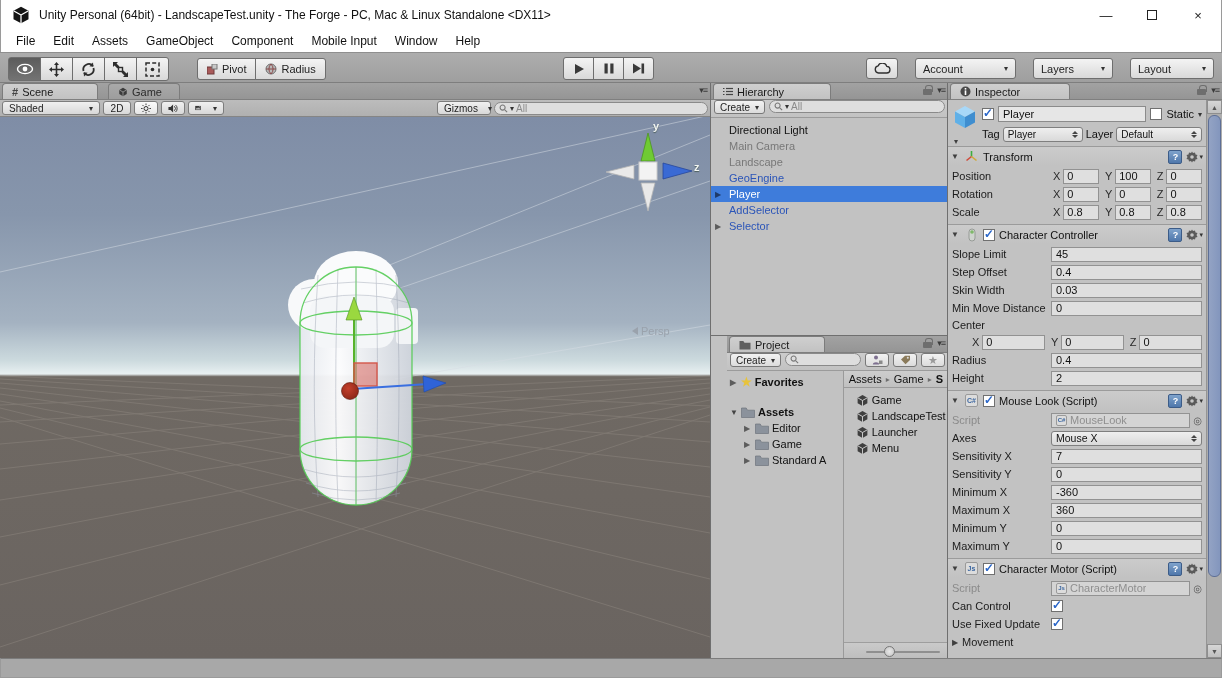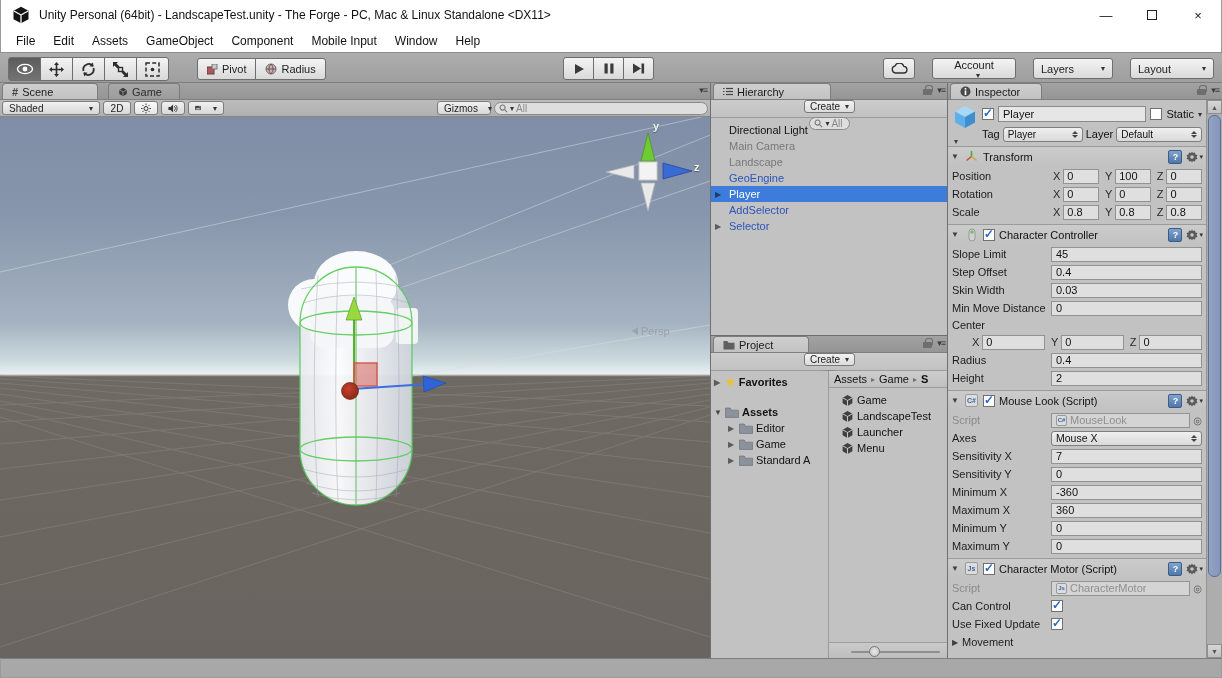--- a/index.html
+++ b/index.html
@@ -38,21 +38,21 @@
   
   .main { position:absolute; left:0; top:83px; width:1222px; height:575px; }
   .tabstrip { height:17px; background:linear-gradient(#a2a2a2,#959595); border-bottom:1px solid #7f7f7f; display:flex; align-items:flex-end; position:relative; }
   .tab { height:16px; padding:0 9px; display:flex; align-items:center; gap:4px; font-size:11px; color:#1a1a1a; border:1px solid #7c7c7c; border-bottom:none; border-radius:4px 4px 0 0; background:linear-gradient(#cfcfcf,#c2c2c2); margin-left:2px; }
   .tab.inactive { background:linear-gradient(#a9a9a9,#9d9d9d); color:#2c2c2c; }
   .striptools { position:absolute; right:3px; top:2px; display:flex; align-items:center; gap:5px; }
   .padlock { width:9px; height:10px; position:relative; display:inline-block; }
   .padlock:before { content:""; position:absolute; left:1.5px; top:0; width:6px; height:6px; border:1.5px solid #6e6e6e; border-bottom:none; border-radius:3px 3px 0 0; }
   .padlock:after { content:""; position:absolute; left:0; top:4px; width:9px; height:6px; background:#6e6e6e; border-radius:1px; }
   .panelmenu { font-size:9px; color:#3a3a3a; letter-spacing:-1px; }
-  .ptoolbar { height:18px; background:linear-gradient(#cccccc,#c2c2c2); border-bottom:1px solid #9b9b9b; display:flex; align-items:center; padding:0 3px; gap:4px;flex-direction:column; }
+  .ptoolbar { height:18px; background:linear-gradient(#cccccc,#c2c2c2); border-bottom:1px solid #9b9b9b; display:flex; padding:0 3px; gap:4px; }
   .smallbtn { height:14px; background:linear-gradient(#f2f2f2,#dcdcdc); border:1px solid #787878; border-radius:3px; display:flex; align-items:center; padding:0 5px; gap:3px; font-size:10px; color:#222; }
   .pill { flex:1; height:13px; background:#dedede; border:1px solid #8a8a8a; border-radius:7px; display:flex; align-items:center; padding:0 6px 0 4px; gap:2px; color:#8a8a8a; font-size:10px; }
   .mag { width:9px; height:9px; display:block; }
   .updown { display:inline-flex; flex-direction:column; gap:1px; margin-left:4px; }
   .updown i { display:block; width:0; height:0; border-left:3px solid transparent; border-right:3px solid transparent; }
   .updown .u { border-bottom:3px solid #444; }
   .updown .d { border-top:3px solid #444; }
 
   
   .scene-panel { position:absolute; left:0; top:0; width:710px; height:575px; }
@@ -69,21 +69,21 @@
   .midcol { position:absolute; left:710px; top:0; width:237px; height:575px; border-left:1px solid #6f6f6f; }
   .hier { position:absolute; left:0; top:0; width:237px; height:252px; background:#c2c2c2; }
   .hlist { height:217px; background:#c2c2c2; padding-top:4px; }
   .hrow { height:16px; display:flex; align-items:center; font-size:11px; padding-left:18px; position:relative; color:#111; }
   .hrow .arr { position:absolute; left:4px; font-size:8px; color:#5c5c5c; }
   .hrow.dim { color:#787878; }
   .hrow.prefab { color:#2b55b8; }
   .hrow.sel { background:#3e7cdb; color:#fff; }
   .hrow.sel .arr { color:#1f3a68; }
 
-  .proj { position:absolute; left:0; top:252px; width:237px; height:323px; background:#c2c2c2; border-top:1px solid #6f6f6f; }
+  .proj { position:absolute; left:0; top:252px; width:237px; height:323px; background:#c2c2c2; border-top:1px solid #6f6f6f;padding-left:16px; }
   .projbody { position:relative; height:288px; display:flex; }
   .ptree { width:118px; border-right:1px solid #9a9a9a; padding-top:3px; background:#c2c2c2; }
   .trow { height:16px; display:flex; align-items:center; font-size:11px; gap:3px; padding-left:14px; position:relative; color:#111; white-space:nowrap; overflow:hidden; }
   .trow .arr { position:absolute; left:3px; font-size:8px; color:#5c5c5c; }
   .trow.b { font-weight:bold; }
   .pfiles { flex:1; display:flex; flex-direction:column; background:#c2c2c2; }
   .crumbbar { height:17px; background:linear-gradient(#cdcdcd,#c0c0c0); border-bottom:1px solid #9a9a9a; display:flex; align-items:center; padding:0 5px; gap:4px; font-size:11px; white-space:nowrap; overflow:hidden; }
   .crumbbar .sep { color:#6f6f6f; font-size:8px; }
   .filelist { flex:1; padding-top:4px; }
   .frow { height:16px; display:flex; align-items:center; gap:3px; padding-left:12px; font-size:11px; white-space:nowrap; overflow:hidden; }
@@ -234,21 +234,21 @@
           <rect x="9.5" y="0.5" width="2.6" height="10" fill="#3a3a3a"></rect>
         </svg>
     </div>
   </div>
   <div class="tbright">
     <div class="tbtn" style="width:32px; border-radius:3px;">
       <svg width="17" height="11" viewBox="0 0 17 11">
           <path d="M4.5 10 a3.6 3.6 0 0 1 -0.4 -7.1 a4.6 4.6 0 0 1 8.7 0.5 a3.1 3.1 0 0 1 -0.3 6.6 Z" fill="none" stroke="#2f2f2f" stroke-width="1.3"></path>
         </svg>
     </div>
-    <div class="tbtn ddbtn" style="width:84px;flex-direction:column;">
+    <div class="tbtn ddbtn" style="width:101px;">
       <span>Account</span>
         <span class="caret">▾</span>
     </div>
     <div class="tbtn ddbtn" style="width:80px;">
       <span>Layers</span>
         <span class="caret">▾</span>
     </div>
     <div class="tbtn ddbtn" style="width:84px;">
       <span>Layout</span>
         <span class="caret">▾</span>
@@ -596,21 +596,21 @@
             <div class="slider-track"></div>
             <div class="slider-knob"></div>
           </div>
         </div>
       </div>
     </div>
   </div>
 
   <div class="insp">
     <div class="tabstrip">
-      <div class="tab" style="width:92px;margin-top:16px;">
+      <div class="tab" style="width:120px;margin-top:16px;">
         <svg width="11" height="11" viewBox="0 0 11 11">
             <circle cx="5.5" cy="5.5" r="5" fill="#4a4a4a"></circle>
             <rect x="4.7" y="2" width="1.6" height="1.6" fill="#fff"></rect>
             <rect x="4.7" y="4.4" width="1.6" height="4.6" fill="#fff"></rect>
           </svg>
         <span>Inspector</span>
       </div>
       <div class="striptools">
         <span class="padlock"></span>
         <span class="panelmenu">▾≡</span>

